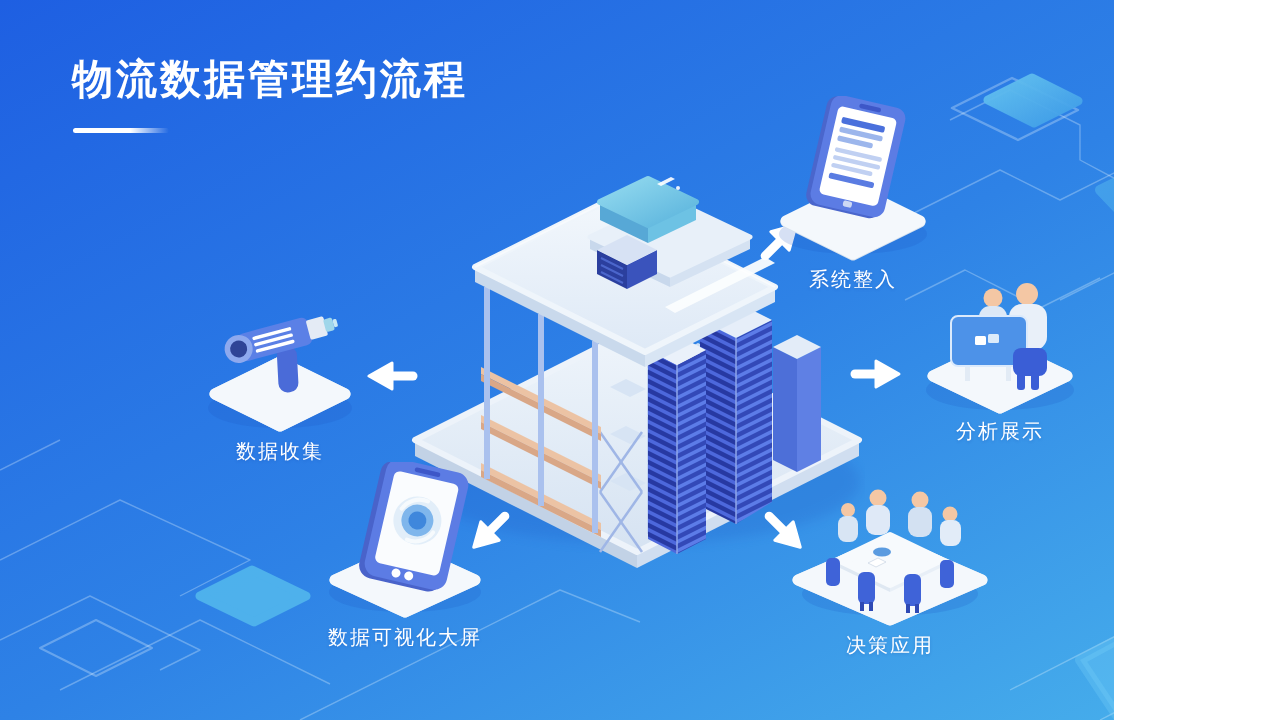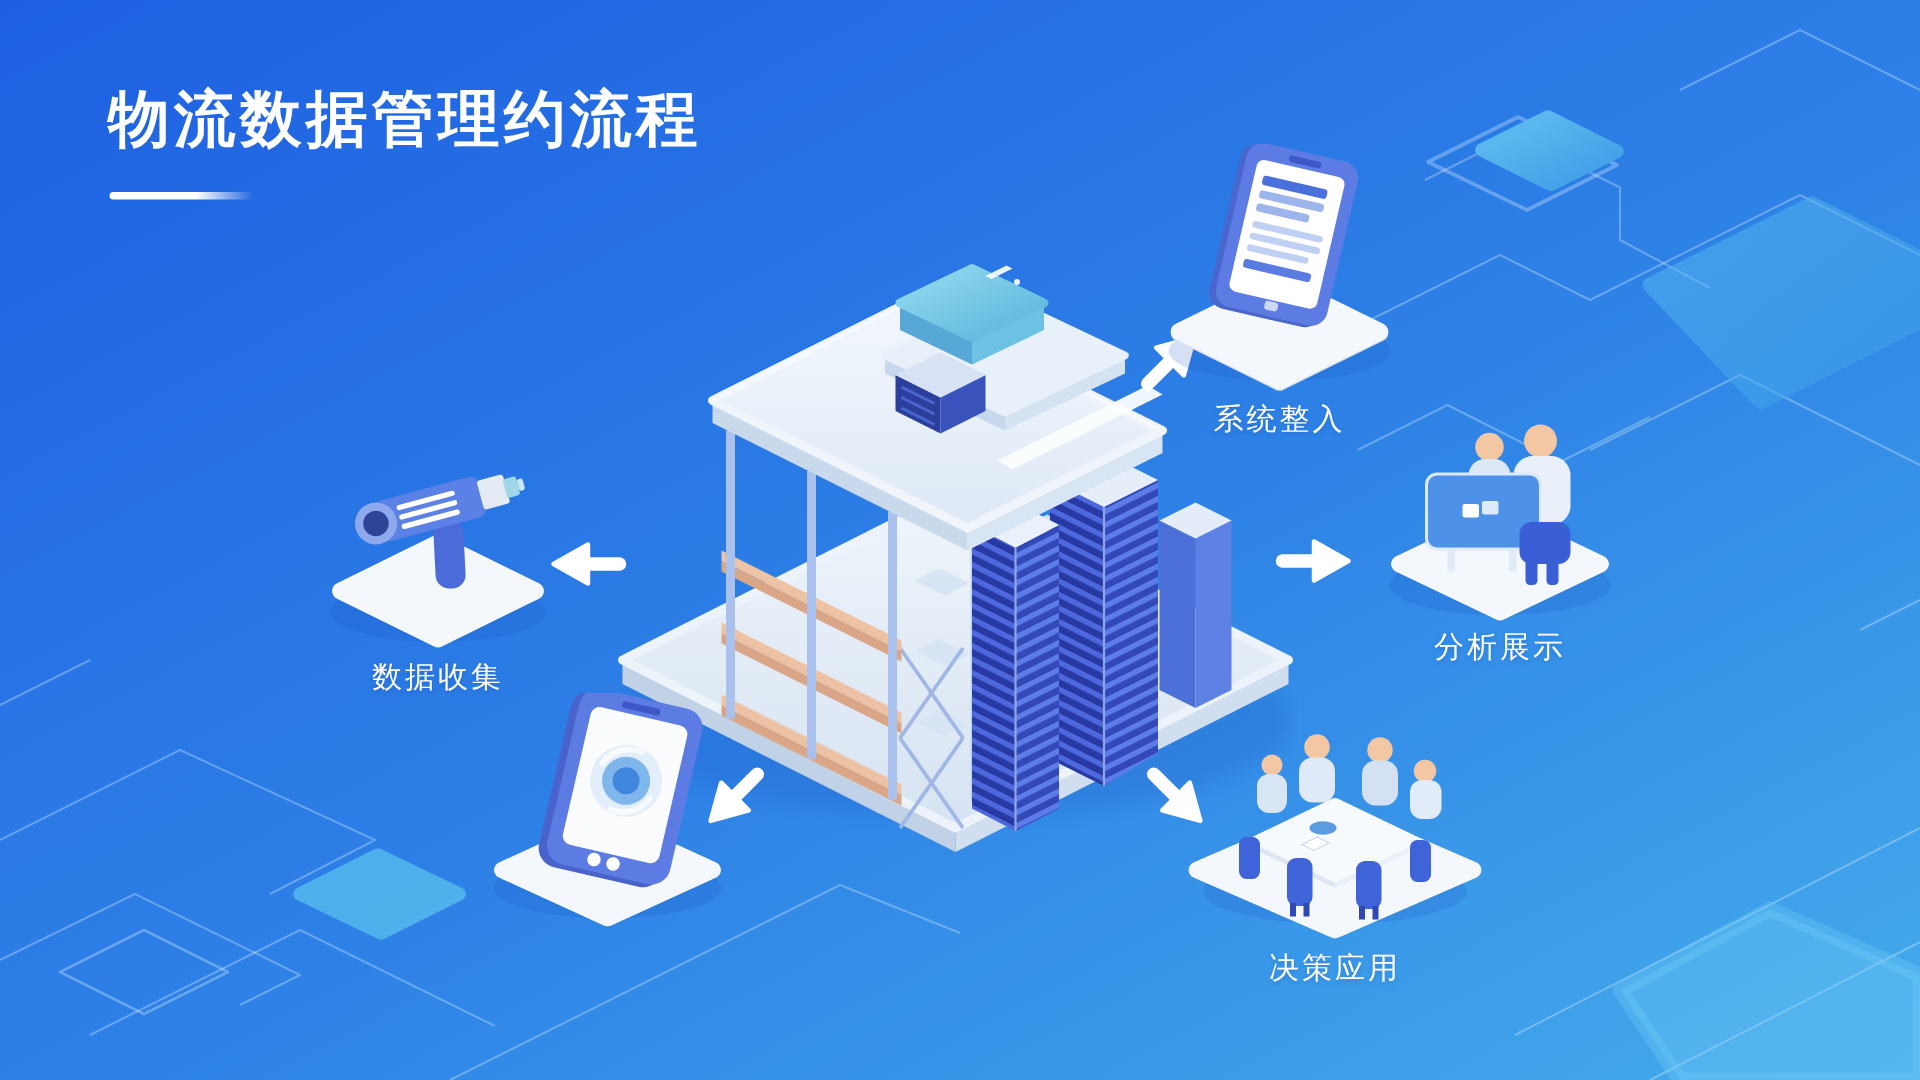--- a/index.html
+++ b/index.html
@@ -1,18 +1,18 @@
 <!DOCTYPE html>
 <html><head>
 <meta charset="utf-8">
 <style>
   html,body{margin:0;padding:0;}
   .slide{
     position:relative;
-    width:1280px;height:720px;
+    width:1114px;height:720px;
     overflow:hidden;
     background:linear-gradient(152deg,#1E5FE2 0%,#2E82E6 55%,#45ACEB 100%);
     font-family:"Liberation Sans","DejaVu Sans",sans-serif;
   }
   .decor{position:absolute;left:0;top:0;pointer-events:none;}
   .page-title{
     position:absolute;left:72px;top:52px;margin:0;
     color:#fff;font-size:41px;font-weight:800;letter-spacing:3px;
   }
   .title-underline{
@@ -27,21 +27,21 @@
   .arrow-upright{left:752px;top:224px;transform:rotate(-45deg);}
   .arrow-downleft{left:462px;top:514px;transform:rotate(135deg);}
   .arrow-downright{left:756px;top:514px;transform:rotate(45deg);}
   .node{position:absolute;display:flex;flex-direction:column;align-items:center;}
   .node svg{display:block;}
   .node-label{
     color:#fff;font-size:20px;font-weight:500;letter-spacing:2px;
     text-align:left;white-space:nowrap;margin-top:2px;
     text-shadow:0 1px 3px rgba(20,60,160,.25);
   }
-  .node-collection{left:202px;top:286px;width:180px;font-family:Liberation Serif, serif;}
+  .node-collection{left:190px;top:286px;width:180px;font-family:Liberation Serif, serif;}
   .node-integration{left:758px;top:96px;width:190px;}
   .node-analysis{left:905px;top:264px;width:190px;}
   .node-visualization{left:305px;top:462px;width:200px;}
   .node-decision{left:782px;top:468px;width:216px;font-family:Liberation Serif, serif;}
 </style>
 </head>
 <body>
 
 <div class="slide">
 
@@ -314,20 +314,21 @@
         <rect x="98" y="6.5" width="26" height="4.5" rx="2" fill="#3D57C8"></rect>
         <circle cx="112" cy="58" r="24" fill="#E2EEF9"></circle>
         <circle cx="112" cy="58" r="16" fill="#7FB6EC"></circle>
         <circle cx="112" cy="58" r="9" fill="#3F87DC"></circle>
         <path d="M94,50 A22,22 0 0 1 118,37" stroke="#F6FAFD" stroke-width="4" fill="none" stroke-linecap="round"></path>
         <path d="M130,66 A22,22 0 0 1 106,79" stroke="#F6FAFD" stroke-width="4" fill="none" stroke-linecap="round"></path>
         <circle cx="103" cy="114" r="4.5" fill="#FFFFFF"></circle>
         <circle cx="116" cy="114" r="4.5" fill="#FFFFFF"></circle>
       </g>
     </svg>
+    <div class="node-label">数据可视化大屏</div>
   </div>
 
   <div class="node node-decision">
     <svg width="216" height="162" viewBox="0 0 216 162">
       <g>
         <ellipse cx="108" cy="126" rx="88" ry="22" fill="#1B55C0" opacity="0.18"></ellipse>
         <polygon points="16,122 108,82 200,122 108,162" fill="#D6E1ED" stroke="#D6E1ED" stroke-width="11" stroke-linejoin="round" transform="translate(0,-10)"></polygon>
         <polygon points="16,112 108,72 200,112 108,152" fill="#F4F8FC" stroke="#F4F8FC" stroke-width="11" stroke-linejoin="round"></polygon>
       </g>
       <g>

